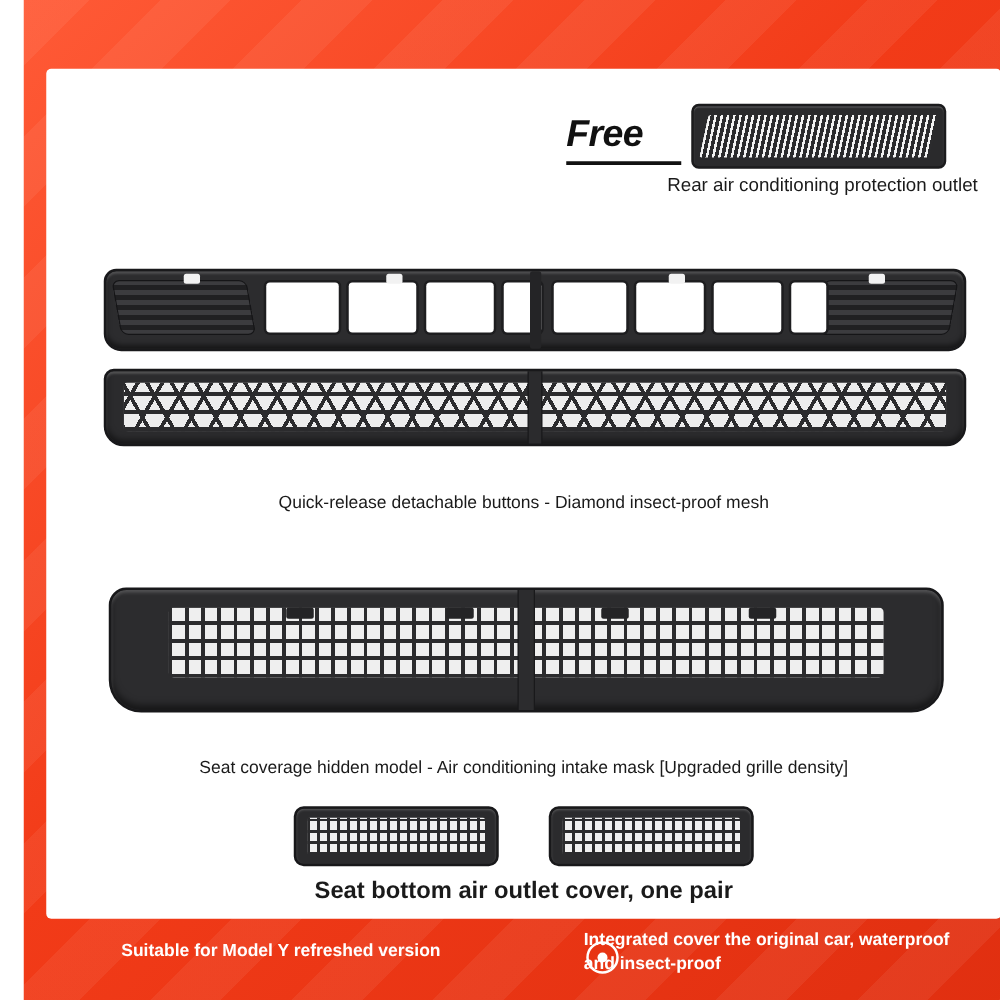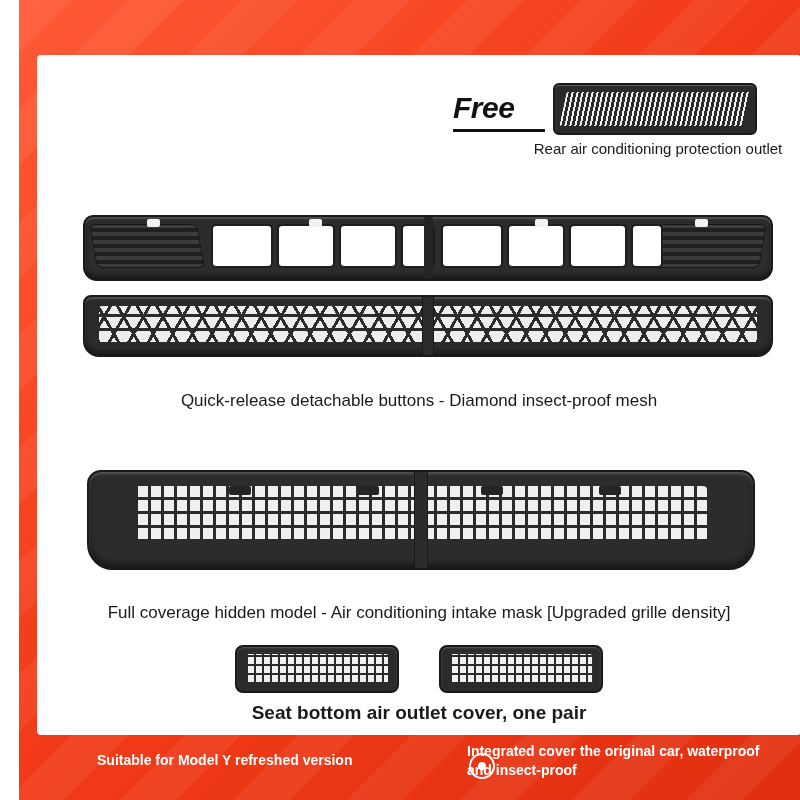--- a/index.html
+++ b/index.html
@@ -196,21 +196,21 @@
     margin-left: -5px;
     background: #2b2b2d;
     box-shadow: 0 0 0 1px #18181a;
   }
   
   .caption {
     position: absolute;
     width: 100%;
     text-align: center;
     color: #1a1a1a;
-    font-size: 17px;
+    font-size: 14px;
     line-height: 26px;
   }
   .caption-1 { top: 333px; }
   .caption-2 { top: 545px; padding: 0 10px; width: calc(100% - 20px); }
   .caption-3 { top: 645px; font-weight: bold; font-size: 19px; }
   
   .intake-part {
     position: absolute;
     left: 50px;
     top: 415px;
@@ -384,21 +384,21 @@
       <div class="intake-body">
         <div class="intake-grid"></div>
         <div class="intake-divider"></div>
         <div class="clip" style="left:140px;"></div>
         <div class="clip" style="left:268px;"></div>
         <div class="clip" style="left:392px;"></div>
         <div class="clip" style="left:510px;"></div>
       </div>
     </div>
 
-    <div class="caption caption-2">Full coverage hidden model - Air conditioning intake mask [Upgraded grille density]</div>
+    <div class="caption caption-2">Seat coverage hidden model - Air conditioning intake mask [Upgraded grille density]</div>
 
     <div class="seat-pair">
       <div class="seat-mask a">
         <div class="seat-grid"></div>
       </div>
       <div class="seat-mask b">
         <div class="seat-grid"></div>
       </div>
     </div>
 

